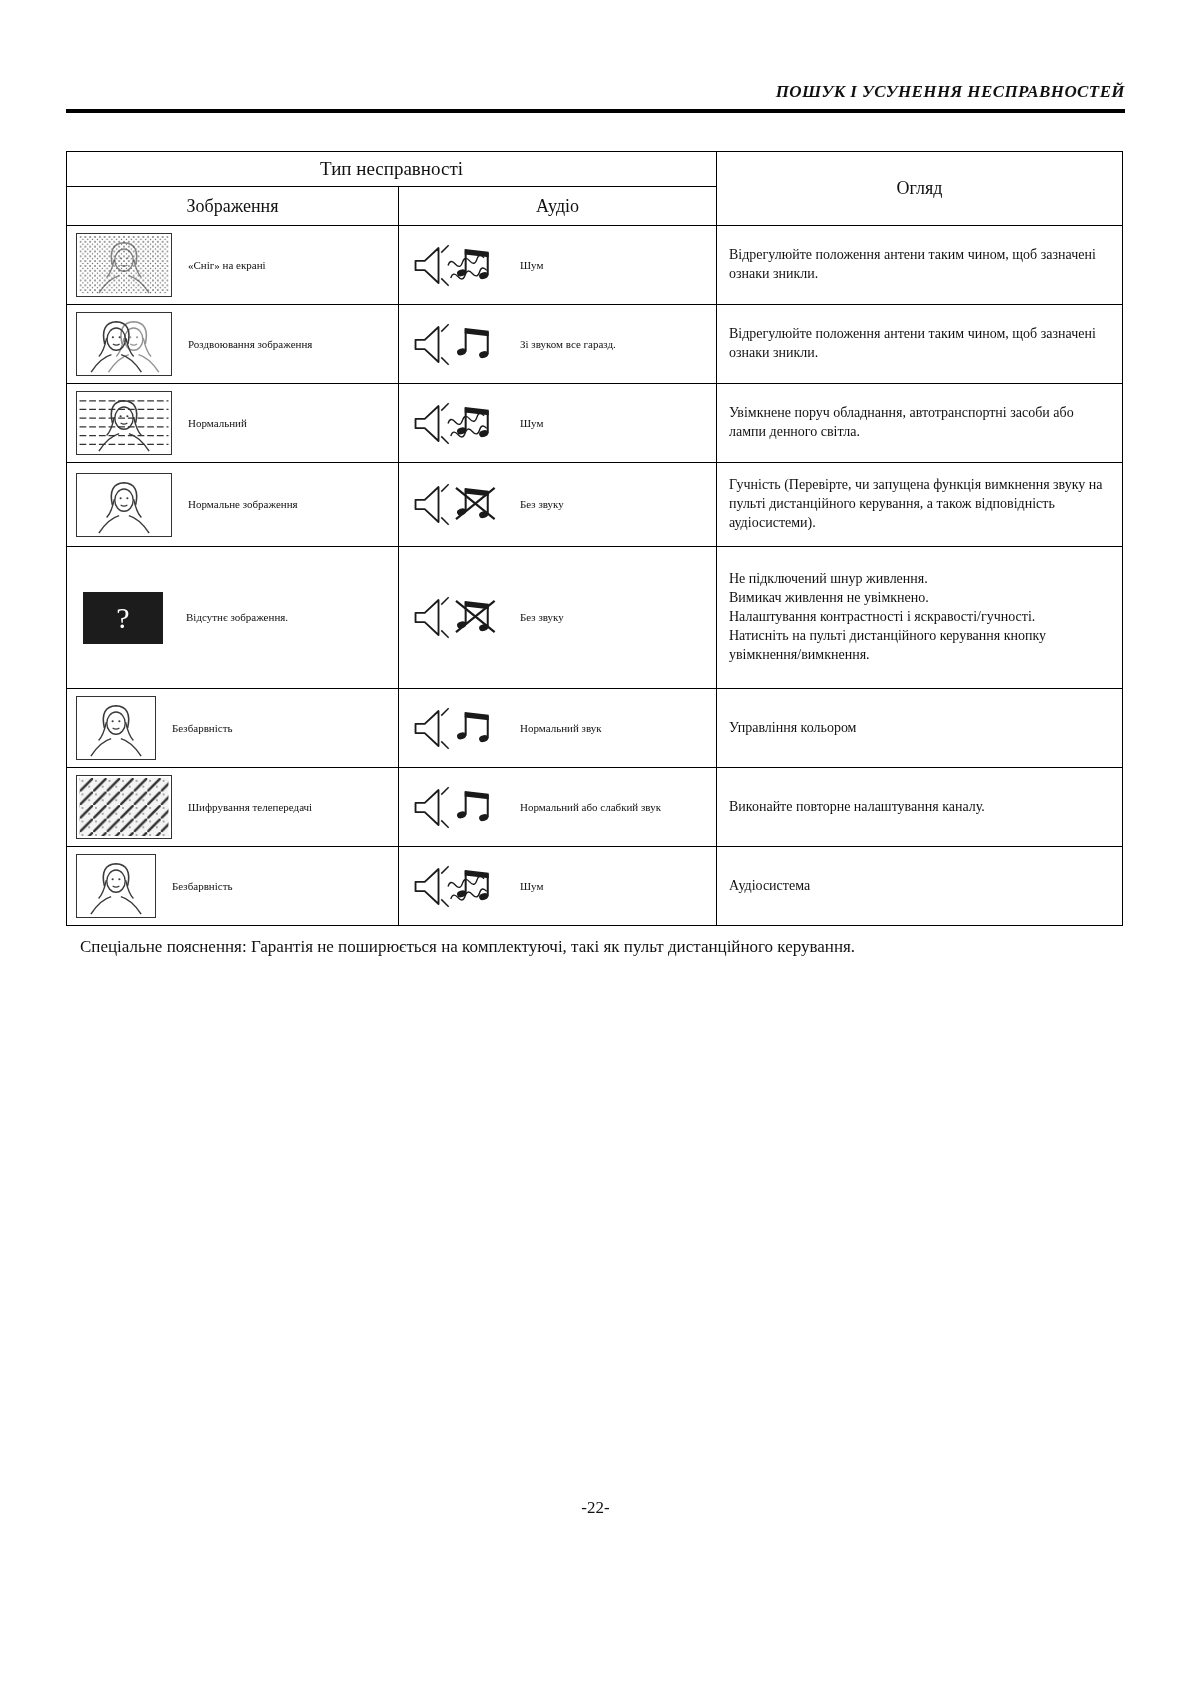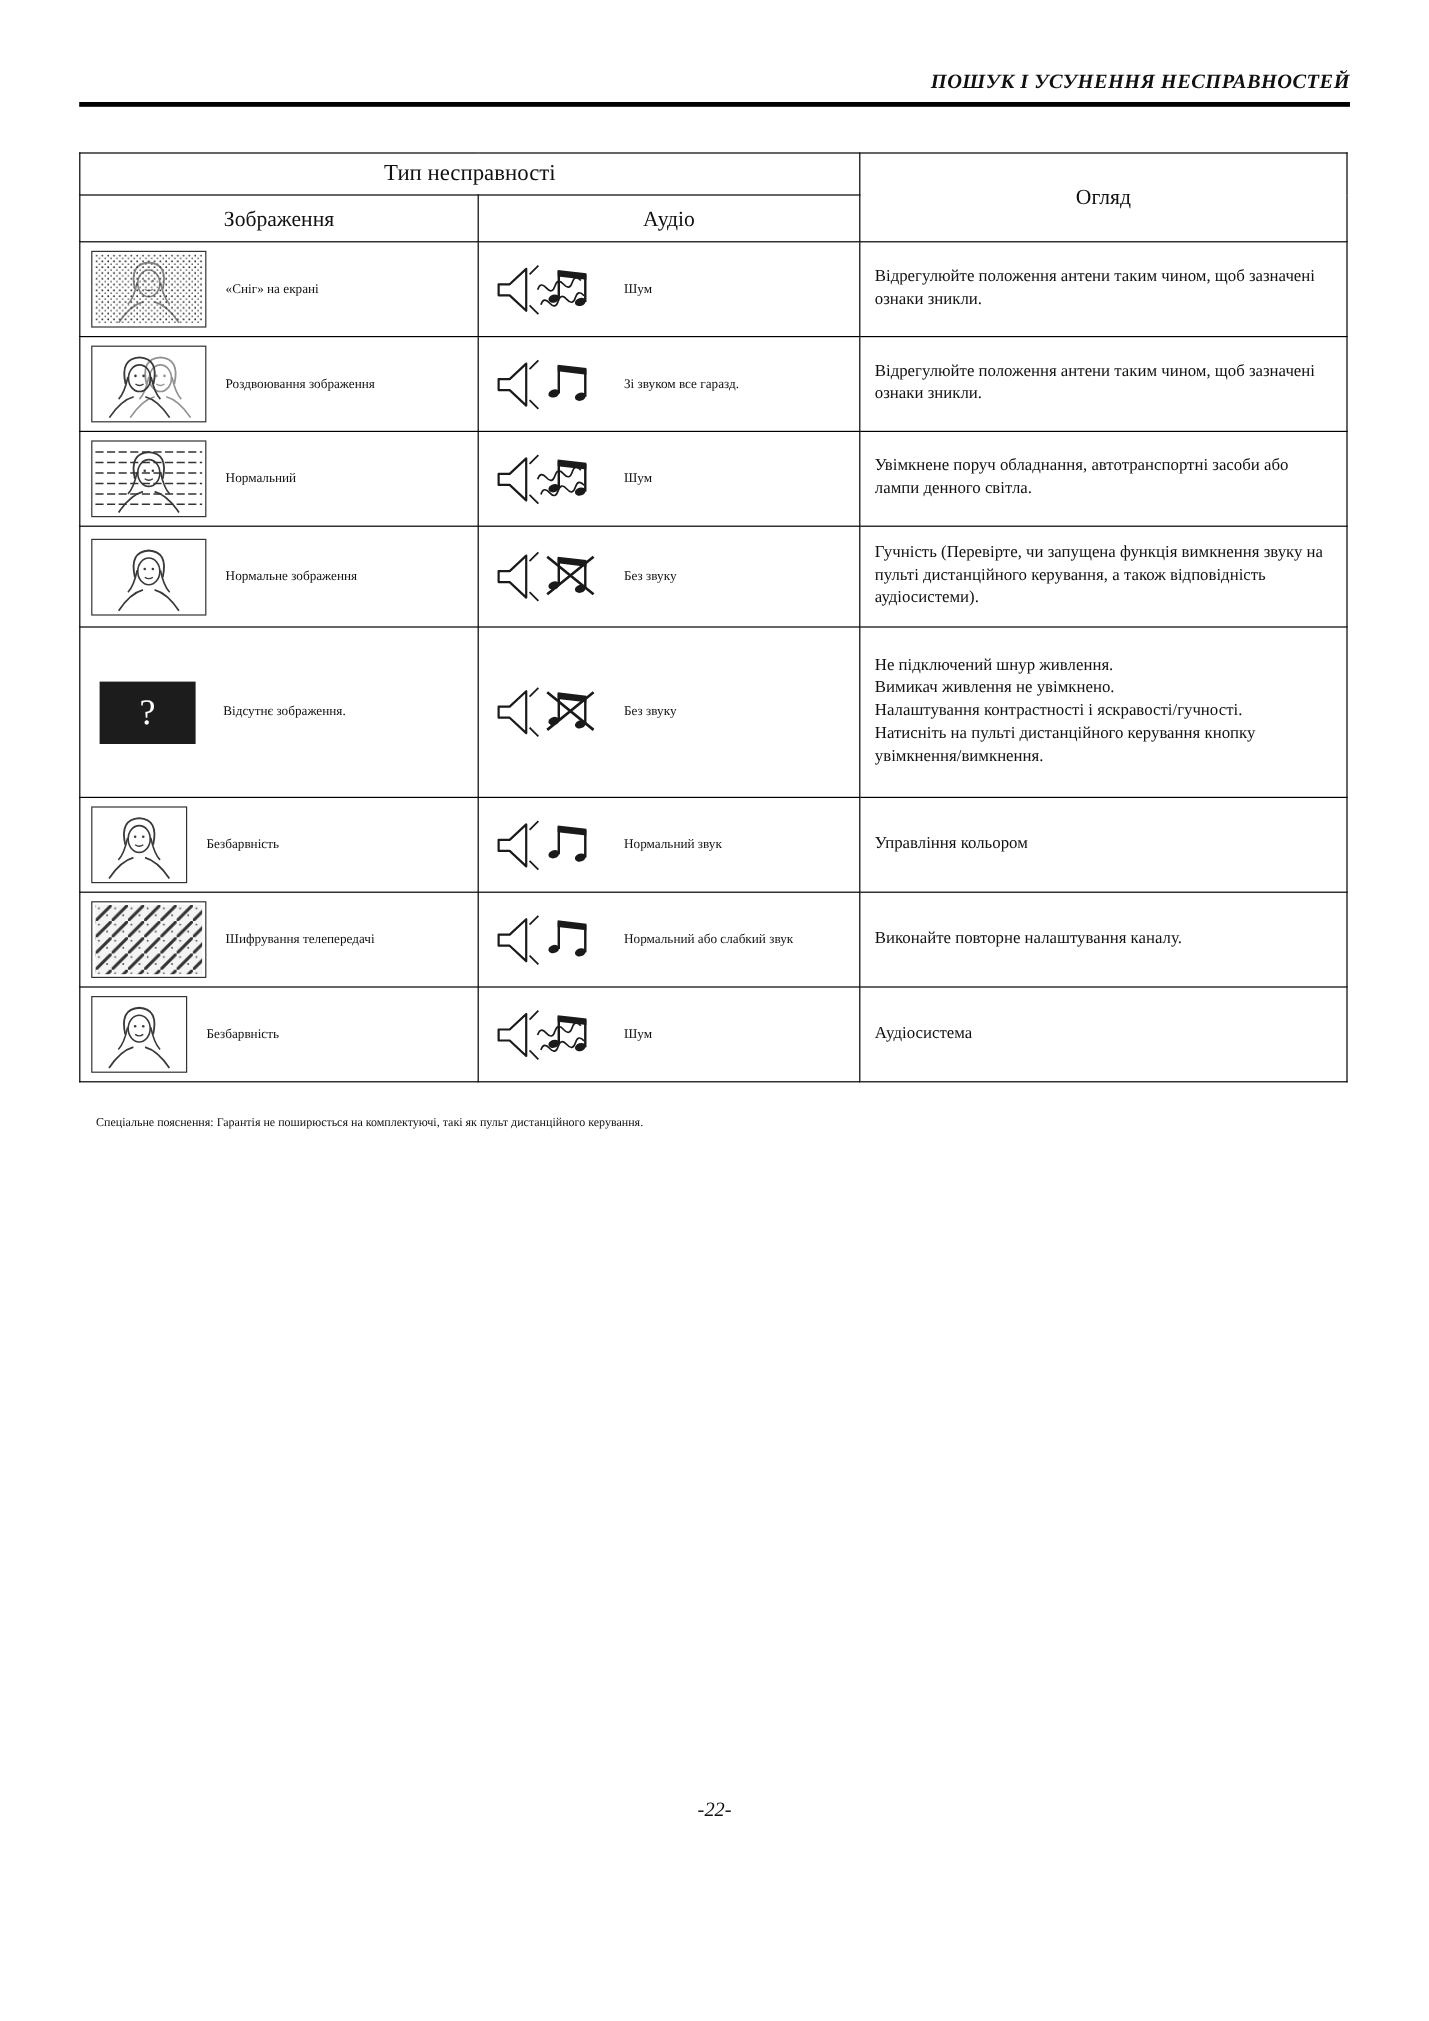--- a/index.html
+++ b/index.html
@@ -6,21 +6,21 @@
   .page {
     position:relative;
     width:1191px; height:1684px;
     background:#ffffff;
     font-family:"Liberation Serif","DejaVu Serif",serif;
     color:#111;
     overflow:hidden;
   }
   .masthead {
     margin:0 66px;
-    padding-top:58px;
+    padding-top:82px;
     border-bottom:4px solid #000;
     text-align:right;
   }
   .masthead-title {
     display:inline-block;
     font-weight:bold;
     font-style:italic;
     font-size:17px;
     letter-spacing:0.4px;
     padding-bottom:7px;
@@ -56,29 +56,28 @@
   .aicon { flex:0 0 auto; width:96px; display:flex; align-items:center; justify-content:center; }
   .label { font-size:11px; line-height:1.3; }
   .cell-review {
     padding:8px 12px;
     font-size:14px;
     line-height:1.35;
     white-space:pre-line;
     text-align:left;
   }
   .note {
-    margin:28px 0 0 80px;
-    font-size:10px;
+    margin:11px 0 0 80px;
+    font-size:17px;
   }
   .page-number {
     position:absolute;
     top:1498px; left:0; right:0;
     text-align:center;
     font-size:17px;
-    font-style:italic;
   }
   svg { display:block; }
 </style>
 </head>
 <body>
 
 <svg width="0" height="0" style="position:absolute" aria-hidden="true">
   <defs>
     <pattern id="pat-dots" width="5" height="5" patternUnits="userSpaceOnUse">
       <circle cx="1" cy="1" r="0.8" fill="#222"></circle>

